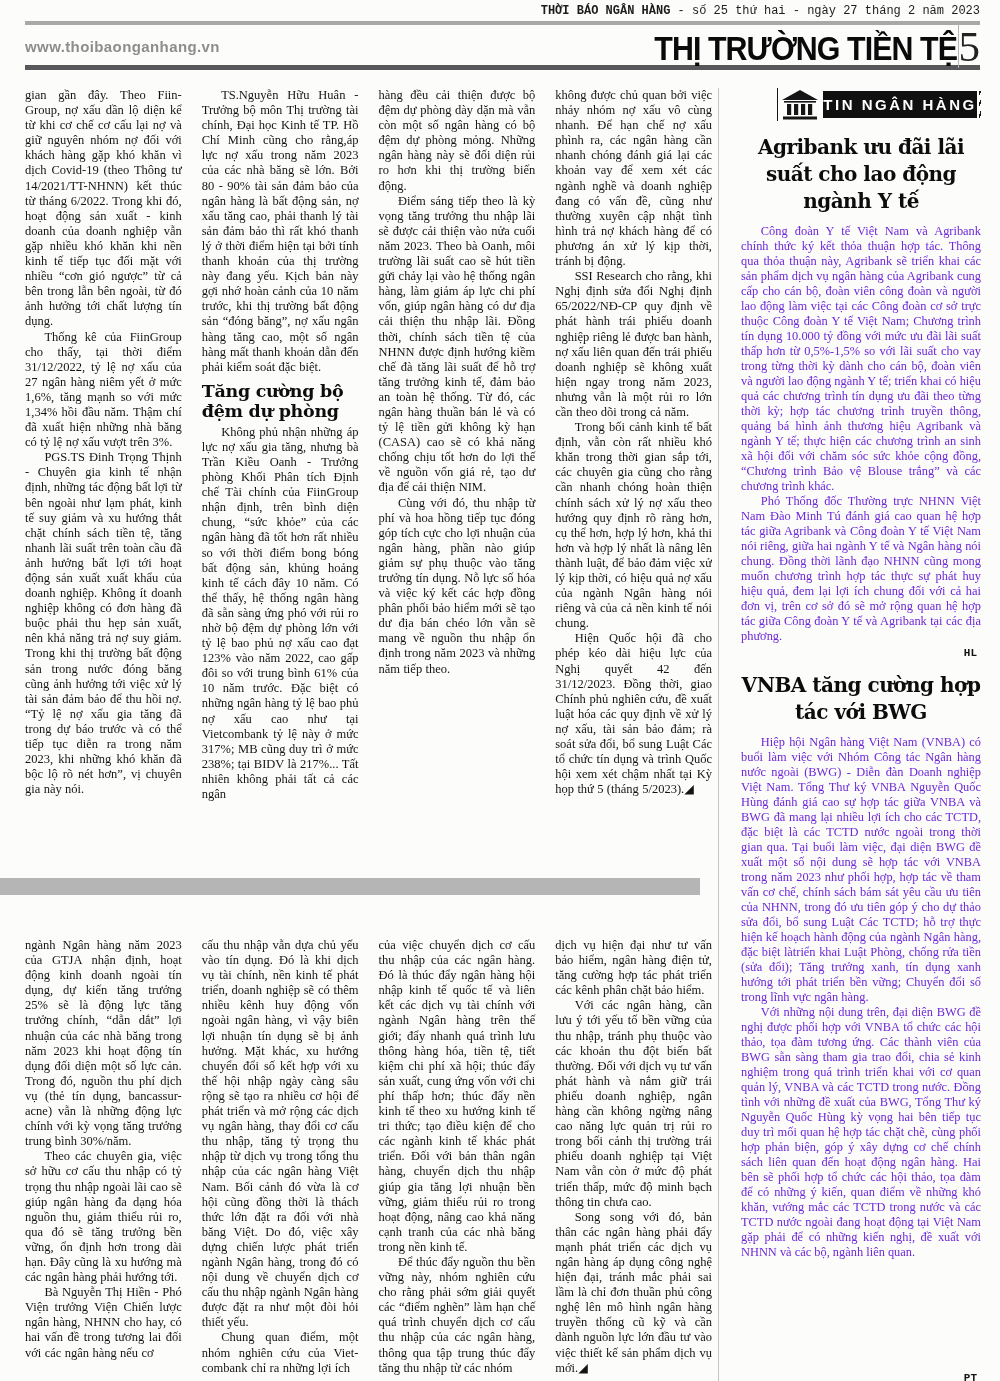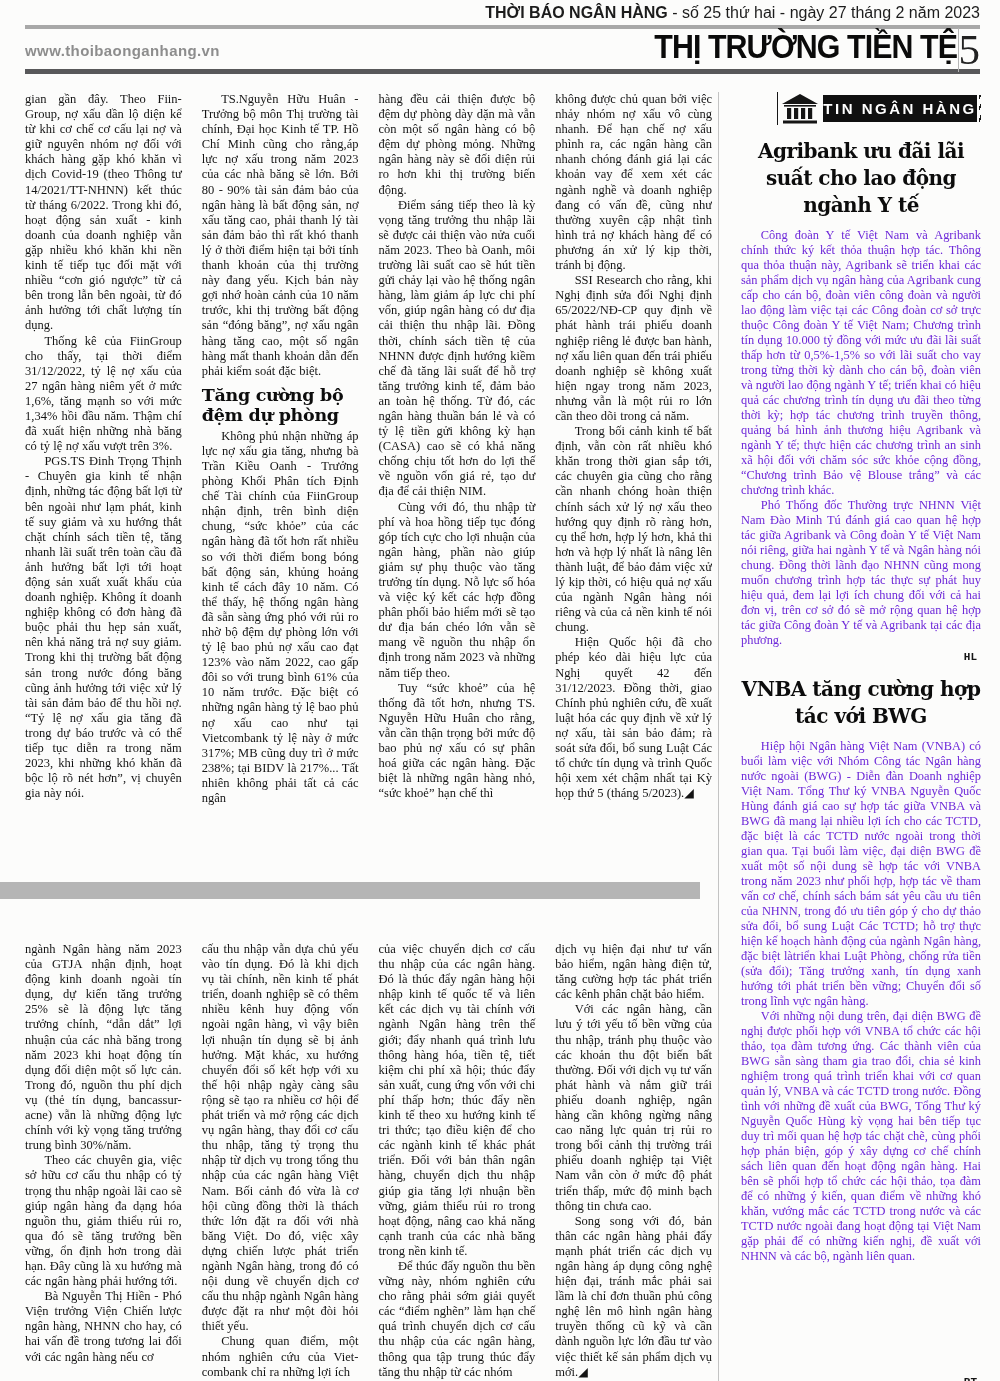--- a/index.html
+++ b/index.html
@@ -4,26 +4,26 @@
 <style>
   * { margin:0; padding:0; box-sizing:border-box; }
   html,body { background:#e8e8e8; }
   .page {
     position:relative; width:1000px; height:1381px; margin:0 auto;
     background:#fcfcfb; overflow:hidden; color:#151515;
     font-family:"Liberation Serif", serif;
   }
   
   .header { padding:4px 20px 0 25px; }
-  .issue-line { text-align:right; font-family:Liberation Sans, sans-serif; font-size:16px; color:#1c1c1c; }
+  .issue-line { text-align:right; font-family:Liberation Mono, monospace; font-size:12px; color:#1c1c1c; }
   .issue-line .brand { font-weight:bold; }
   .rule-light { height:4px; background:#a8a8a8; margin-top:3px; }
   .masthead { display:flex; justify-content:space-between; align-items:center; height:40px; padding-top:2px; }
   .website { font-family:"Liberation Sans", sans-serif; font-weight:bold; font-size:15px; color:#8d8d8d; letter-spacing:.4px; }
-  .mast-right { display:flex; align-items:flex-start; gap:0; }
+  .mast-right { display:flex; align-items:flex-end; gap:0; }
   .section-title { font-family:"Liberation Sans", sans-serif; font-weight:800; font-size:33px; letter-spacing:-1px; color:#0a0a0a; transform:scaleX(.92); transform-origin:right center; white-space:nowrap; }
   .mast-divider { width:1px; height:44px; background:#b5b5b5; }
   .page-number { font-family:"Liberation Serif", serif; font-size:43px; line-height:1; color:#222; }
   .rule-dark { height:5px; background:#58585a; }
   
   .content-row { display:flex; padding:18px 19px 0 25px; }
   .main-area { width:692px; }
   .cols { display:flex; gap:20px; }
   .col { flex:1 1 0; min-width:0; }
   .main-area p {
@@ -97,21 +97,20 @@
         </div>
         <div class="col">
           <p>TS.Nguyễn Hữu Huân - Trưởng bộ môn Thị trường tài chính, Đại học Kinh tế TP. Hồ Chí Minh cũng cho rằng,áp lực nợ xấu trong năm 2023 của các nhà băng sẽ lớn. Bởi 80 - 90% tài sản đảm bảo của ngân hàng là bất động sản, nợ xấu tăng cao, phải thanh lý tài sản đảm bảo thì rất khó thanh lý ở thời điểm hiện tại bởi tính thanh khoản của thị trường này đang yếu. Kịch bản này gợi nhớ hoàn cảnh của 10 năm trước, khi thị trường bất động sản “đóng băng”, nợ xấu ngân hàng tăng cao, một số ngân hàng mất thanh khoản dẫn đến phải kiểm soát đặc biệt.</p>
           <h3 class="subheading">Tăng cường bộ đệm dự phòng</h3>
           <p>Không phủ nhận những áp lực nợ xấu gia tăng, nhưng bà Trần Kiều Oanh - Trưởng phòng Khối Phân tích Định chế Tài chính của FiinGroup nhận định, trên bình diện chung, “sức khỏe” của các ngân hàng đã tốt hơn rất nhiều so với thời điểm bong bóng bất động sản, khủng hoảng kinh tế cách đây 10 năm. Có thể thấy, hệ thống ngân hàng đã sẵn sàng ứng phó với rủi ro nhờ bộ đệm dự phòng lớn với tỷ lệ bao phủ nợ xấu cao đạt 123% vào năm 2022, cao gấp đôi so với trung bình 61% của 10 năm trước. Đặc biệt có những ngân hàng tỷ lệ bao phủ nợ xấu cao như tại Vietcombank tỷ lệ này ở mức 317%; MB cũng duy trì ở mức 238%; tại BIDV là 217%... Tất nhiên không phải tất cả các ngân</p>
         </div>
         <div class="col">
           <p class="cont">hàng đều cải thiện được bộ đệm dự phòng dày dặn mà vẫn còn một số ngân hàng có bộ đệm dự phòng mỏng. Những ngân hàng này sẽ đối diện rủi ro hơn khi thị trường biến động.</p>
           <p>Điểm sáng tiếp theo là kỳ vọng tăng trưởng thu nhập lãi sẽ được cải thiện vào nửa cuối năm 2023. Theo bà Oanh, môi trường lãi suất cao sẽ hút tiền gửi chảy lại vào hệ thống ngân hàng, làm giảm áp lực chi phí vốn, giúp ngân hàng có dư địa cải thiện thu nhập lãi. Đồng thời, chính sách tiền tệ của NHNN được định hướng kiềm chế đà tăng lãi suất để hỗ trợ tăng trưởng kinh tế, đảm bảo an toàn hệ thống. Từ đó, các ngân hàng thuần bán lẻ và có tỷ lệ tiền gửi không kỳ hạn (CASA) cao sẽ có khả năng chống chịu tốt hơn do lợi thế về nguồn vốn giá rẻ, tạo dư địa để cải thiện NIM.</p>
           <p>Cùng với đó, thu nhập từ phí và hoa hồng tiếp tục đóng góp tích cực cho lợi nhuận của ngân hàng, phần nào giúp giảm sự phụ thuộc vào tăng trưởng tín dụng. Nỗ lực số hóa và việc ký kết các hợp đồng phân phối bảo hiểm mới sẽ tạo dư địa bán chéo lớn vẫn sẽ mang về nguồn thu nhập ổn định trong năm 2023 và những năm tiếp theo.</p>
-          <p>Tuy “sức khoẻ” của hệ thống đã tốt hơn, nhưng TS. Nguyễn Hữu Huân cho rằng, vẫn cần thận trọng bởi mức độ bao phủ nợ xấu có sự phân hoá giữa các ngân hàng. Đặc biệt là những ngân hàng nhỏ, “sức khoẻ” hạn chế thì</p>
         </div>
         <div class="col">
           <p class="cont">không được chủ quan bởi việc nhảy nhóm nợ xấu vô cùng nhanh. Để hạn chế nợ xấu phình ra,  các ngân hàng cần nhanh chóng đánh giá lại các khoản vay để xem xét các ngành nghề và doanh nghiệp đang có vấn đề, cũng như thường xuyên cập nhật tình hình trả nợ khách hàng để có phương án xử lý kịp thời, tránh bị động.</p>
           <p>SSI Research cho rằng, khi Nghị định sửa đổi Nghị định 65/2022/NĐ-CP quy định về phát hành trái phiếu doanh nghiệp riêng lẻ được ban hành, nợ xấu liên quan đến trái phiếu doanh nghiệp sẽ không xuất hiện ngay trong năm 2023, nhưng vẫn là một rủi ro lớn cần theo dõi trong cả năm.</p>
           <p>Trong bối cảnh kinh tế bất định, vẫn còn rất nhiều khó khăn trong thời gian sắp tới, các chuyên gia cũng cho rằng cần nhanh chóng hoàn thiện chính sách xử lý nợ xấu theo hướng quy định rõ ràng hơn, cụ thể hơn, hợp lý hơn, khả thi hơn và hợp lý nhất là nâng lên thành luật, để bảo đảm việc xử lý kịp thời, có hiệu quả nợ xấu của ngành Ngân hàng nói riêng và của cả nền kinh tế nói chung.</p>
           <p>Hiện Quốc hội đã cho phép kéo dài hiệu lực của Nghị quyết 42 đến 31/12/2023. Đồng thời, giao Chính phủ nghiên cứu, đề xuất luật hóa các quy định về xử lý nợ xấu, tài sản bảo đảm; rà soát sửa đổi, bổ sung Luật Các tổ chức tín dụng và trình Quốc hội xem xét chậm nhất tại Kỳ họp thứ 5 (tháng 5/2023).◢</p>
         </div>
       </div>
 
       <div class="divider-bar"></div>

